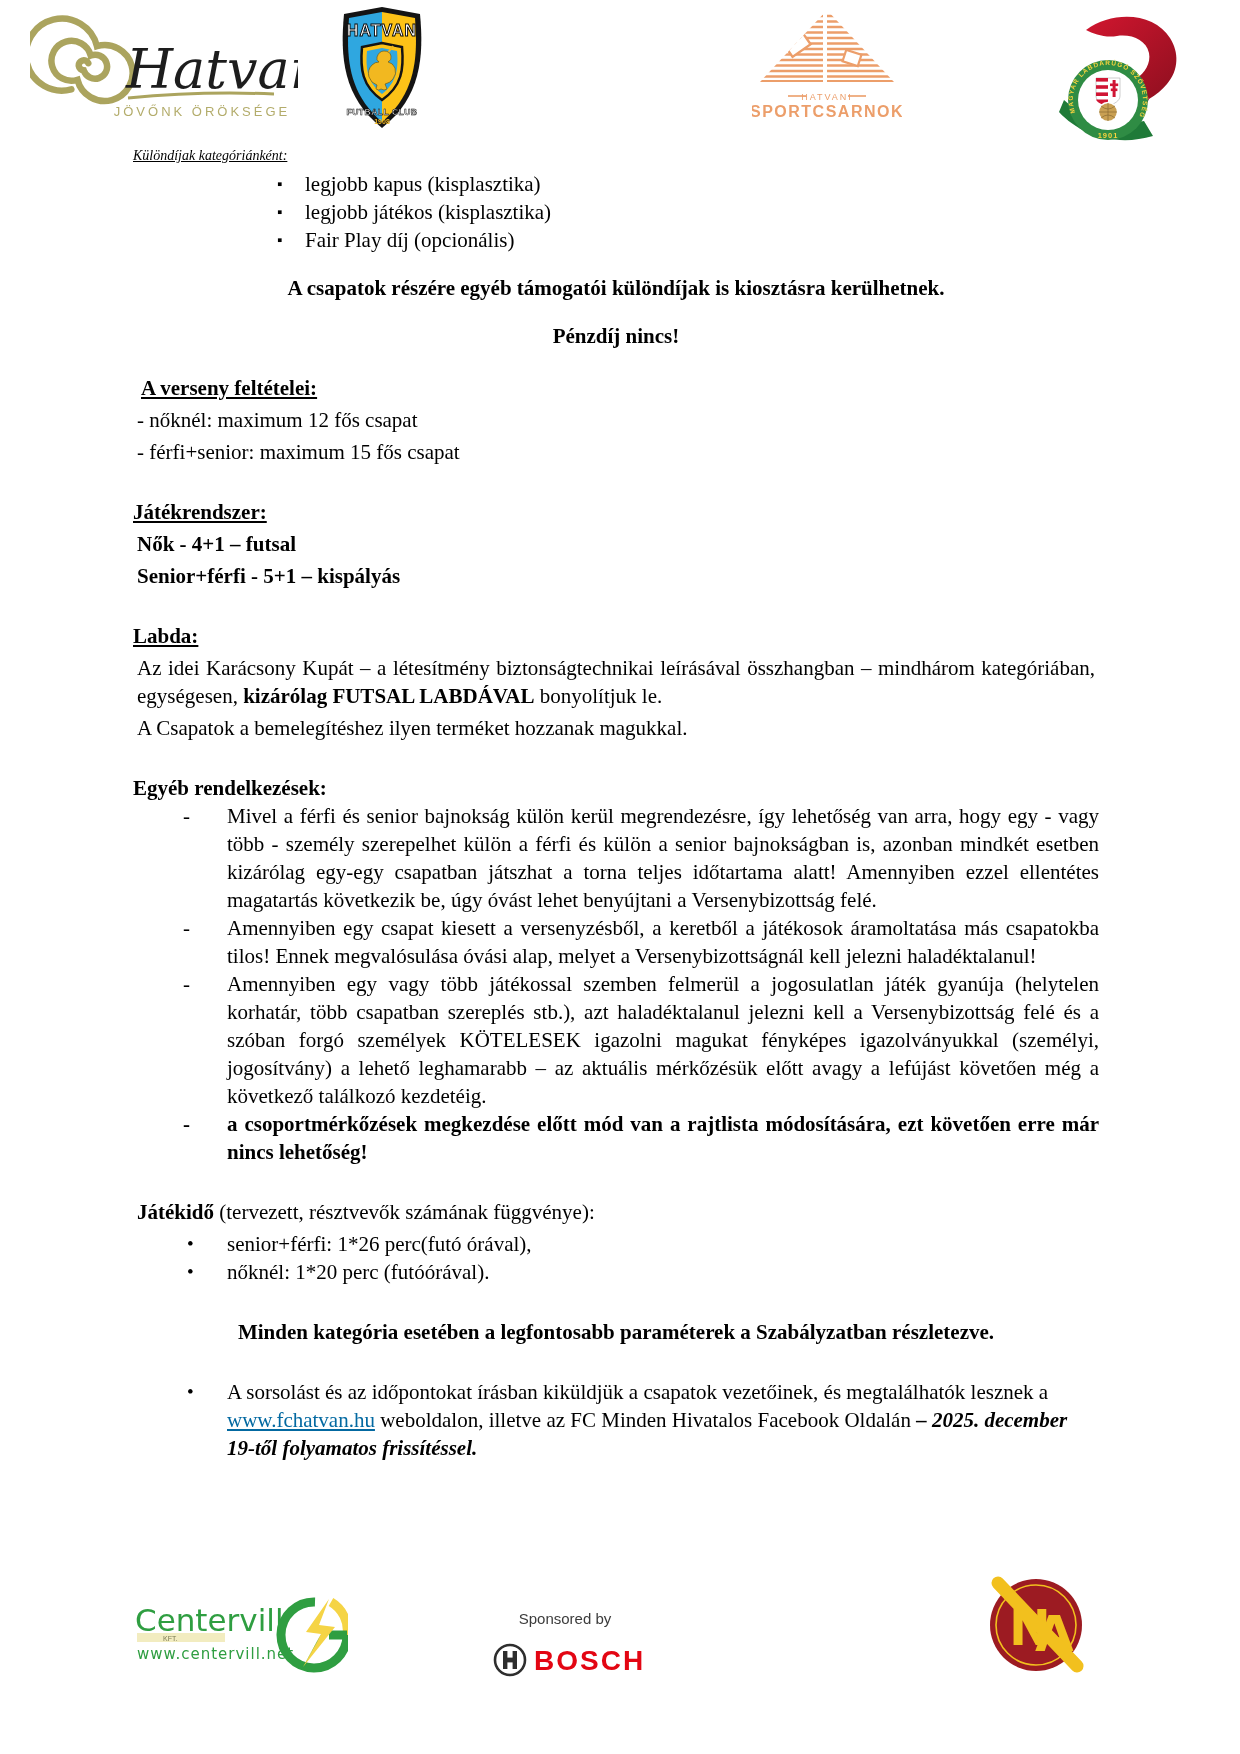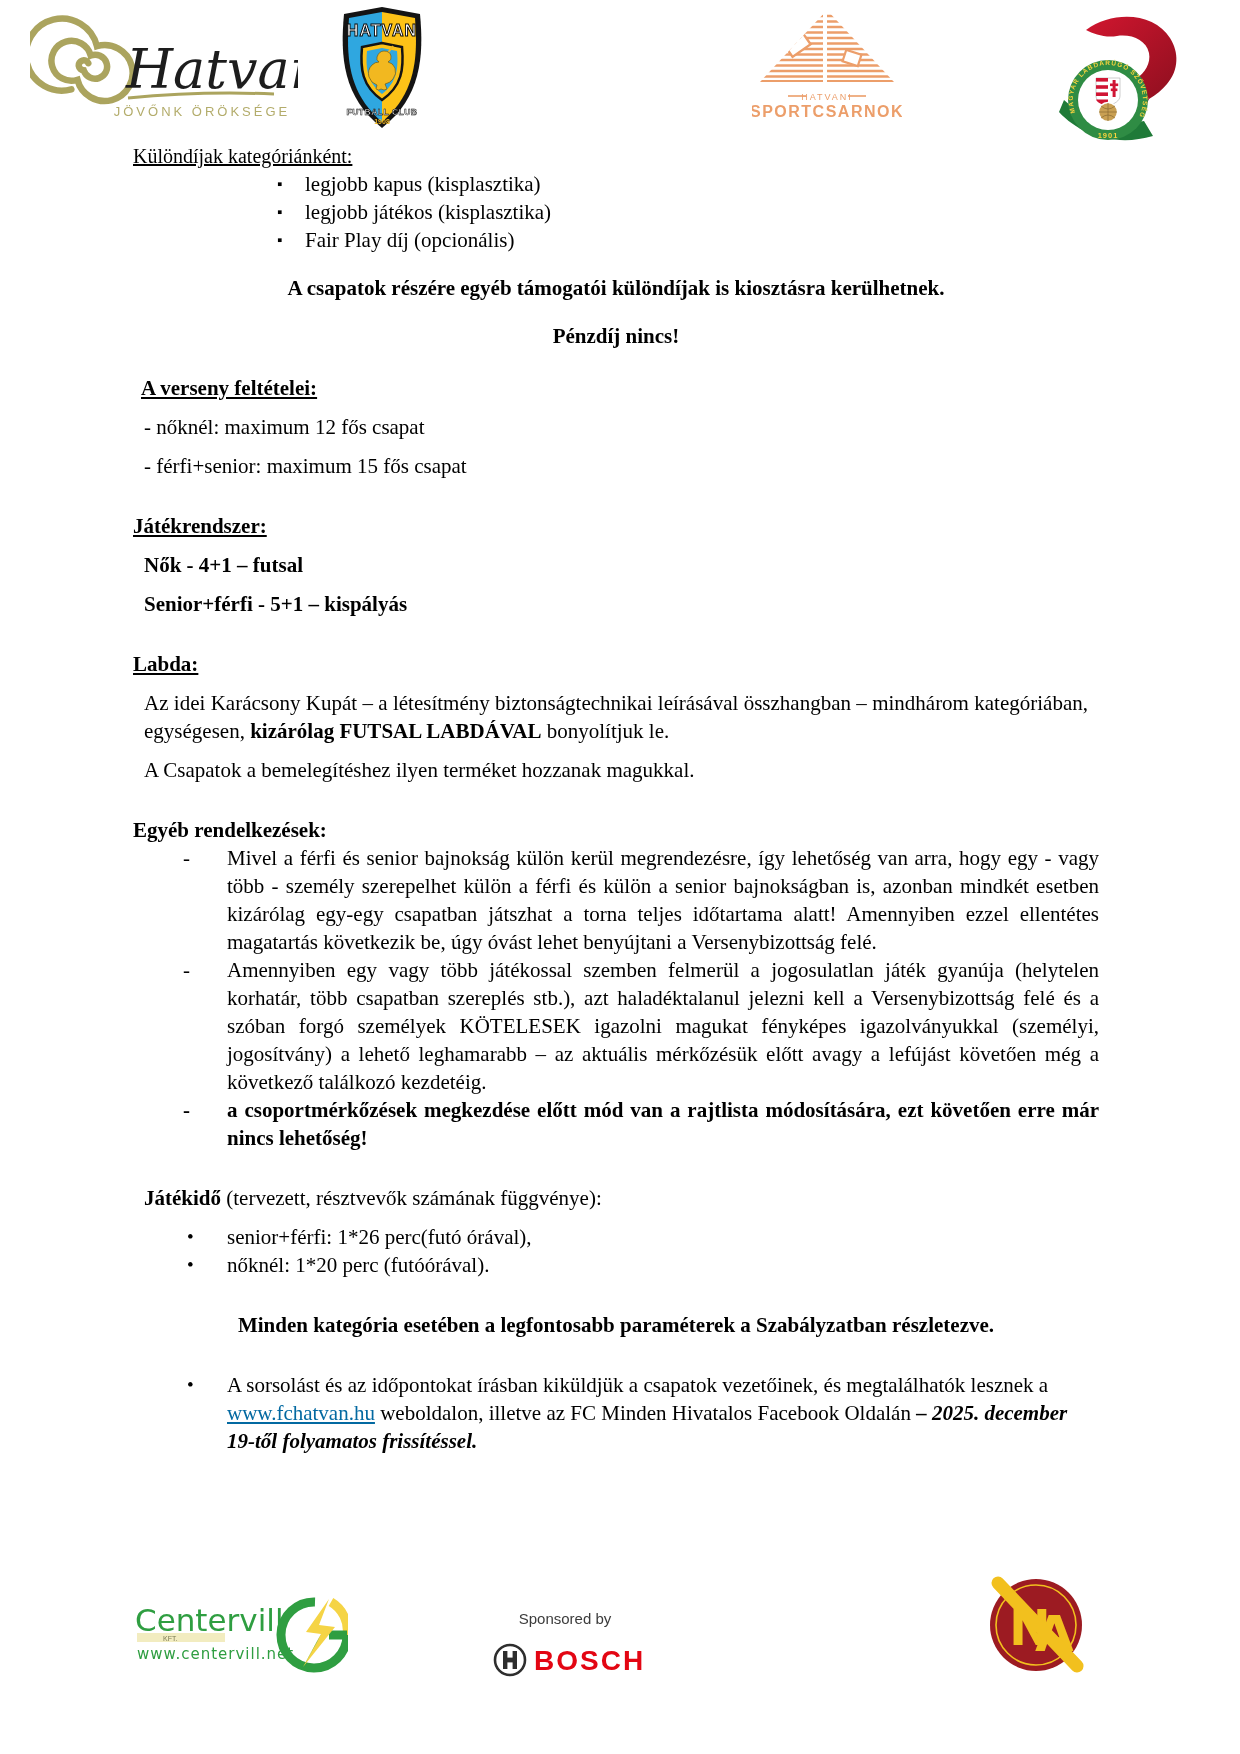--- a/index.html
+++ b/index.html
@@ -2,27 +2,27 @@
 <html><head>
 <meta charset="utf-8">
 <style>
   html,body{margin:0;padding:0;}
   .page{position:relative;width:1240px;height:1754px;background:#ffffff;overflow:hidden;
         font-family:"Liberation Serif",serif;font-size:21px;line-height:28px;color:#000;}
   
   .logo{position:absolute;}
   
   .content{position:absolute;left:133px;top:142px;width:966px;}
-  .h-italic{text-decoration:underline;font-size:20px;}
+  .h-italic{font-style:italic;text-decoration:underline;font-size:14px;}
   .sq-list{margin:0;padding:0;list-style:none;}
   .sq-list li{position:relative;padding-left:172px;}
   .sq-list li::before{content:"▪";position:absolute;left:144px;top:0;font-size:15px;}
   .center-bold{text-align:center;font-weight:bold;margin:0;}
   .h-u{font-weight:bold;text-decoration:underline;margin:0;font-size:21px;}
-  p{margin:11px;}
+  p{margin:4px;}
   .bold{font-weight:bold;}
   .just{text-align:justify;}
   .dash-item{position:relative;padding-left:94px;text-align:justify;}
   .dash-item::before{content:"-";position:absolute;left:50px;top:0;}
   .round-item{position:relative;padding-left:94px;}
   .round-item::before{content:"•";position:absolute;left:54px;top:0;font-size:19px;}
   .mt1{margin-top:20px;} .mt2{margin-top:32px;} .mt3{margin-top:32px;}
   .link{color:#0369a1;text-decoration:underline;cursor:pointer;}
   .bi{font-weight:bold;font-style:italic;}
   .indent8{padding-left:8px;margin-top:24px;}
@@ -155,20 +155,21 @@
     <h3 class="h-u mt2">Játékrendszer:</h3>
     <p class="bold">Nők - 4+1 – futsal</p>
     <p class="bold">Senior+férfi - 5+1 – kispályás</p>
 
     <h3 class="h-u mt2">Labda:</h3>
     <p class="just"><span>Az idei Karácsony Kupát – a létesítmény biztonságtechnikai leírásával összhangban – mindhárom kategóriában, egységesen, </span><b>kizárólag FUTSAL LABDÁVAL</b><span> bonyolítjuk le.</span></p>
     <p>A Csapatok a bemelegítéshez ilyen terméket hozzanak magukkal.</p>
 
     <h3 class="h-u mt3" style="text-decoration:none;">Egyéb rendelkezések:</h3>
     <div class="dash-item">Mivel a férfi és senior bajnokság külön kerül megrendezésre, így lehetőség van arra, hogy egy - vagy több - személy szerepelhet külön a férfi és külön a senior bajnokságban is, azonban mindkét esetben kizárólag egy-egy csapatban játszhat a torna teljes időtartama alatt! Amennyiben ezzel ellentétes magatartás következik be, úgy óvást lehet benyújtani a Versenybizottság felé.</div>
+    <div class="dash-item">Amennyiben egy csapat kiesett a versenyzésből, a keretből a játékosok áramoltatása más csapatokba tilos! Ennek megvalósulása óvási alap, melyet a Versenybizottságnál kell jelezni haladéktalanul!</div>
     <div class="dash-item">Amennyiben egy vagy több játékossal szemben felmerül a jogosulatlan játék gyanúja (helytelen korhatár, több csapatban szereplés stb.), azt haladéktalanul jelezni kell a Versenybizottság felé és a szóban forgó személyek KÖTELESEK igazolni magukat fényképes igazolványukkal (személyi, jogosítvány) a lehető leghamarabb – az aktuális mérkőzésük előtt avagy a lefújást követően még a következő találkozó kezdetéig.</div>
     <div class="dash-item bold">a csoportmérkőzések megkezdése előtt mód van a rajtlista módosítására, ezt követően erre már nincs lehetőség!</div>
 
     <p class="mt2"><b>Játékidő</b><span> (tervezett, résztvevők számának függvénye):</span></p>
     <div class="round-item">senior+férfi: 1*26 perc(futó órával),</div>
     <div class="round-item">nőknél: 1*20 perc (futóórával).</div>
 
     <p class="center-bold mt2">Minden kategória esetében a legfontosabb paraméterek a Szabályzatban részletezve.</p>
 
     <div class="round-item mt2"><span>A sorsolást és az időpontokat írásban kiküldjük a csapatok vezetőinek, és megtalálhatók lesznek a </span><a class="link">www.fchatvan.hu</a><span> weboldalon, illetve az FC Minden Hivatalos Facebook Oldalán </span><span class="bi">– 2025. december 19-től folyamatos frissítéssel.</span></div>

